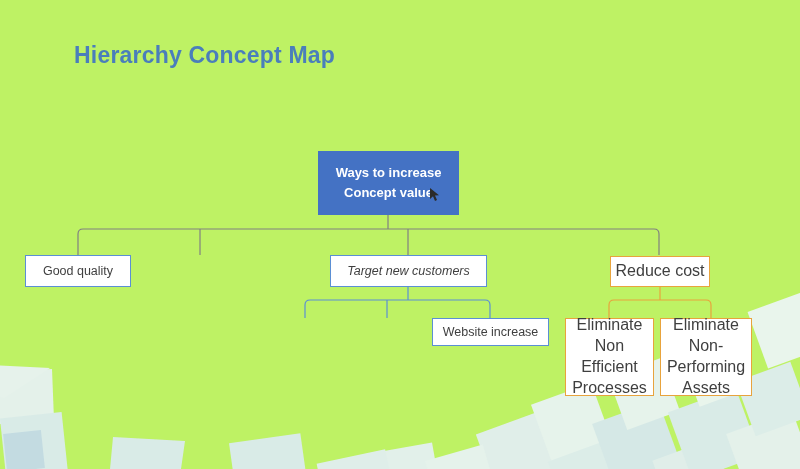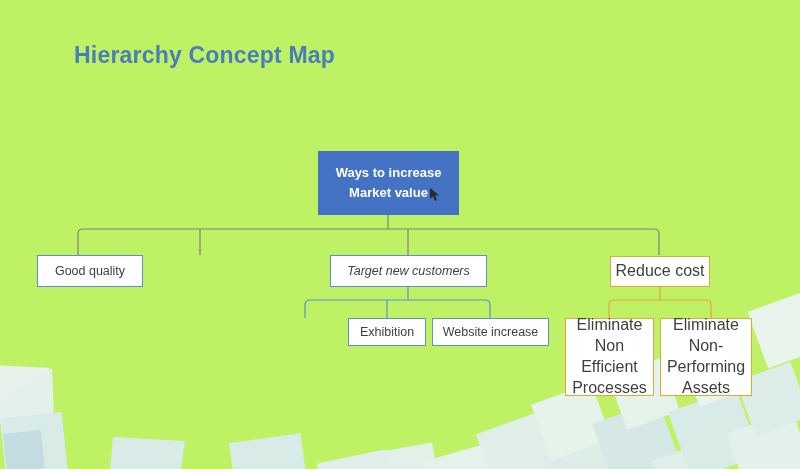--- a/index.html
+++ b/index.html
@@ -138,40 +138,37 @@
     <path d="M408,287 L408,300" stroke="#5b8fd4" stroke-width="1.2"></path>
     <path d="M305,318 L305,305 Q305,300 310,300 L485,300 Q490,300 490,305 L490,318" stroke="#5b8fd4" stroke-width="1.2"></path>
     <path d="M387,318 L387,300" stroke="#5b8fd4" stroke-width="1.2"></path>
 
     <path d="M660,287 L660,300" stroke="#e8a33d" stroke-width="1.2"></path>
     <path d="M609,318 L609,305 Q609,300 614,300 L706,300 Q711,300 711,305 L711,318" stroke="#e8a33d" stroke-width="1.2"></path>
   </svg>
 
   <div class="node root" style="left: 318px; top: 151px; width: 141px; height: 64px; background: rgb(68, 114, 196); color: rgb(255, 255, 255);">
     <span class="node-label">Ways to increase
-Market value</span>
+Concept value</span>
   </div>
 
-  <div class="node blue" style="left: 37px; top: 255px; width: 106px; height: 32px; border-color: rgb(91, 143, 212); color: rgb(63, 63, 63);">
+  <div class="node blue" style="left: 25px; top: 255px; width: 106px; height: 32px; border-color: rgb(91, 143, 212); color: rgb(63, 63, 63);">
     <span class="node-label">Good quality</span>
   </div>
 
 
   <div class="node blue" style="left: 330px; top: 255px; width: 157px; height: 32px; border-color: rgb(91, 143, 212); color: rgb(63, 63, 63); font-style: italic;">
     <span class="node-label">Target new customers</span>
   </div>
 
   <div class="node orange" style="left: 610px; top: 256px; width: 100px; height: 31px; border-color: rgb(232, 163, 61); color: rgb(63, 63, 63);">
     <span class="node-label">Reduce cost</span>
   </div>
 
 
-  <div class="node blue" style="left: 348px; top: 318px; width: 78px; height: 28px; border-color: rgb(91, 143, 212); color: rgb(63, 63, 63);">
-    <span class="node-label">Exhibition</span>
-  </div>
 
   <div class="node blue" style="left: 432px; top: 318px; width: 117px; height: 28px; border-color: rgb(91, 143, 212); color: rgb(63, 63, 63);">
     <span class="node-label">Website increase</span>
   </div>
 
   <div class="node orange" style="left: 565px; top: 318px; width: 89px; height: 78px; border-color: rgb(232, 163, 61); color: rgb(63, 63, 63);">
     <span class="node-label">Eliminate
 Non
 Efficient
 Processes</span>

